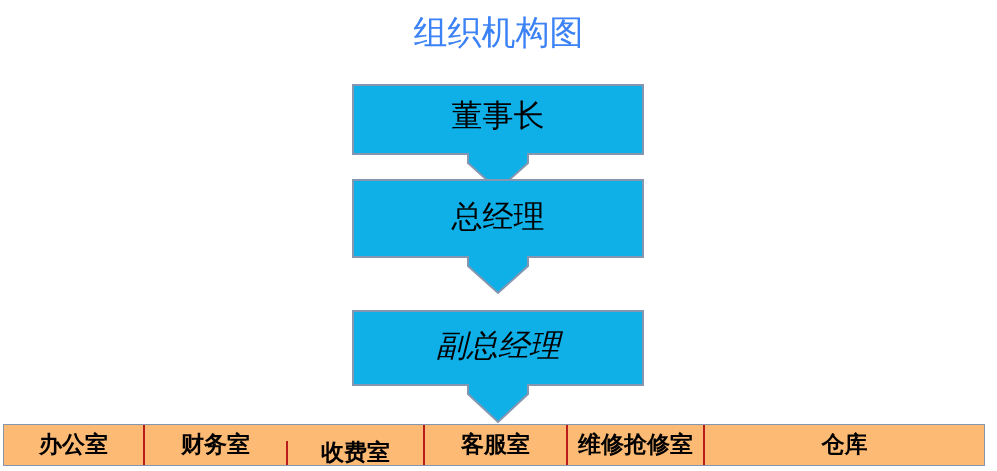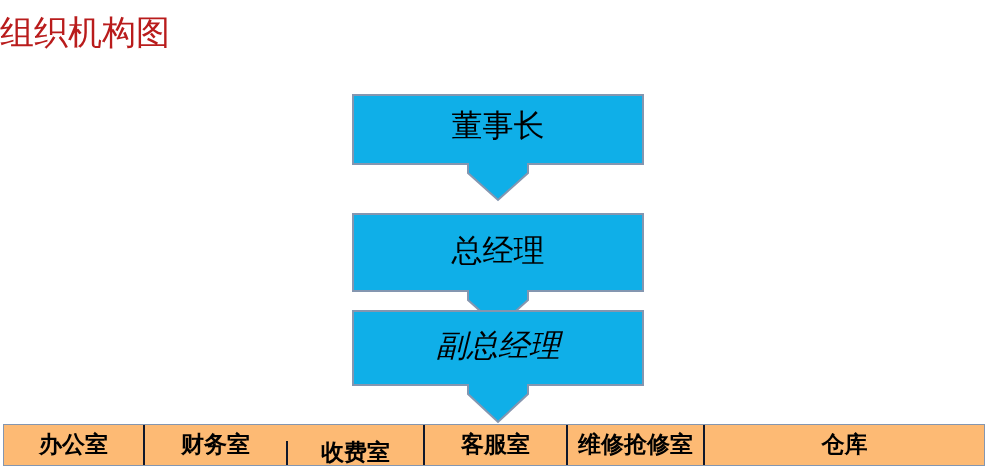--- a/index.html
+++ b/index.html
@@ -19,24 +19,24 @@
     height: 471px;
     background: #ffffff;
   }
 
   
   #chart-title {
     position: absolute;
     left: 0;
     top: 12px;
     width: 997px;
-    text-align: left;
+    text-align: center;
     font-size: 34px;
     line-height: 42px;
-    color: #b91c1c;
+    color: #3b82f6;
     font-family: "Liberation Serif", "DejaVu Serif", serif;
     white-space: nowrap;
     letter-spacing: 0px;
   }
 
   
   .arrow-node {
     position: absolute;
     left: 352px;
     width: 292px;
@@ -53,22 +53,22 @@
     width: 292px;
     text-align: center;
     color: #000000;
     font-size: 31px;
     line-height: 36px;
     font-family: "Liberation Serif", "DejaVu Serif", serif;
     white-space: nowrap;
     pointer-events: none;
   }
 
-  #node-chairman   { top: 94px;  height: 110px; }
-  #node-gm         { top: 213px; height: 118px; }
+  #node-chairman   { top: 84px;  height: 110px; }
+  #node-gm         { top: 179px; height: 118px; }
   #node-deputy-gm  { top: 310px; height: 116px; font-style: italic; }
 
   #node-chairman  .node-label { top: 14px; }
   #node-gm        .node-label { top: 20px; }
   #node-deputy-gm .node-label { top: 18px; }
 
   
   #department-row {
     position: absolute;
     left: 3px;
@@ -88,21 +88,21 @@
     justify-content: center;
     color: #000000;
     font-size: 23px;
     line-height: 26px;
     font-weight: bold;
     font-family: "Liberation Serif", "DejaVu Serif", serif;
     white-space: nowrap;
     box-sizing: border-box;
   }
   .dept-cell + .dept-cell {
-    border-left: 2px solid #0f172a;
+    border-left: 2px solid #b91c1c;
     text-align: center;
   }
   .dept-w-139 { width: 139px; }
   .dept-w-143 { width: 143px; }
   .dept-w-137 { width: 137px; margin-top: 16px; }
   .dept-w-140 { width: 140px; }
   .dept-w-143b{ width: 143px; }
   .dept-w-137b{ width: 137px; }
   .dept-w-rest{ flex: 1 1 auto; }
 </style>

